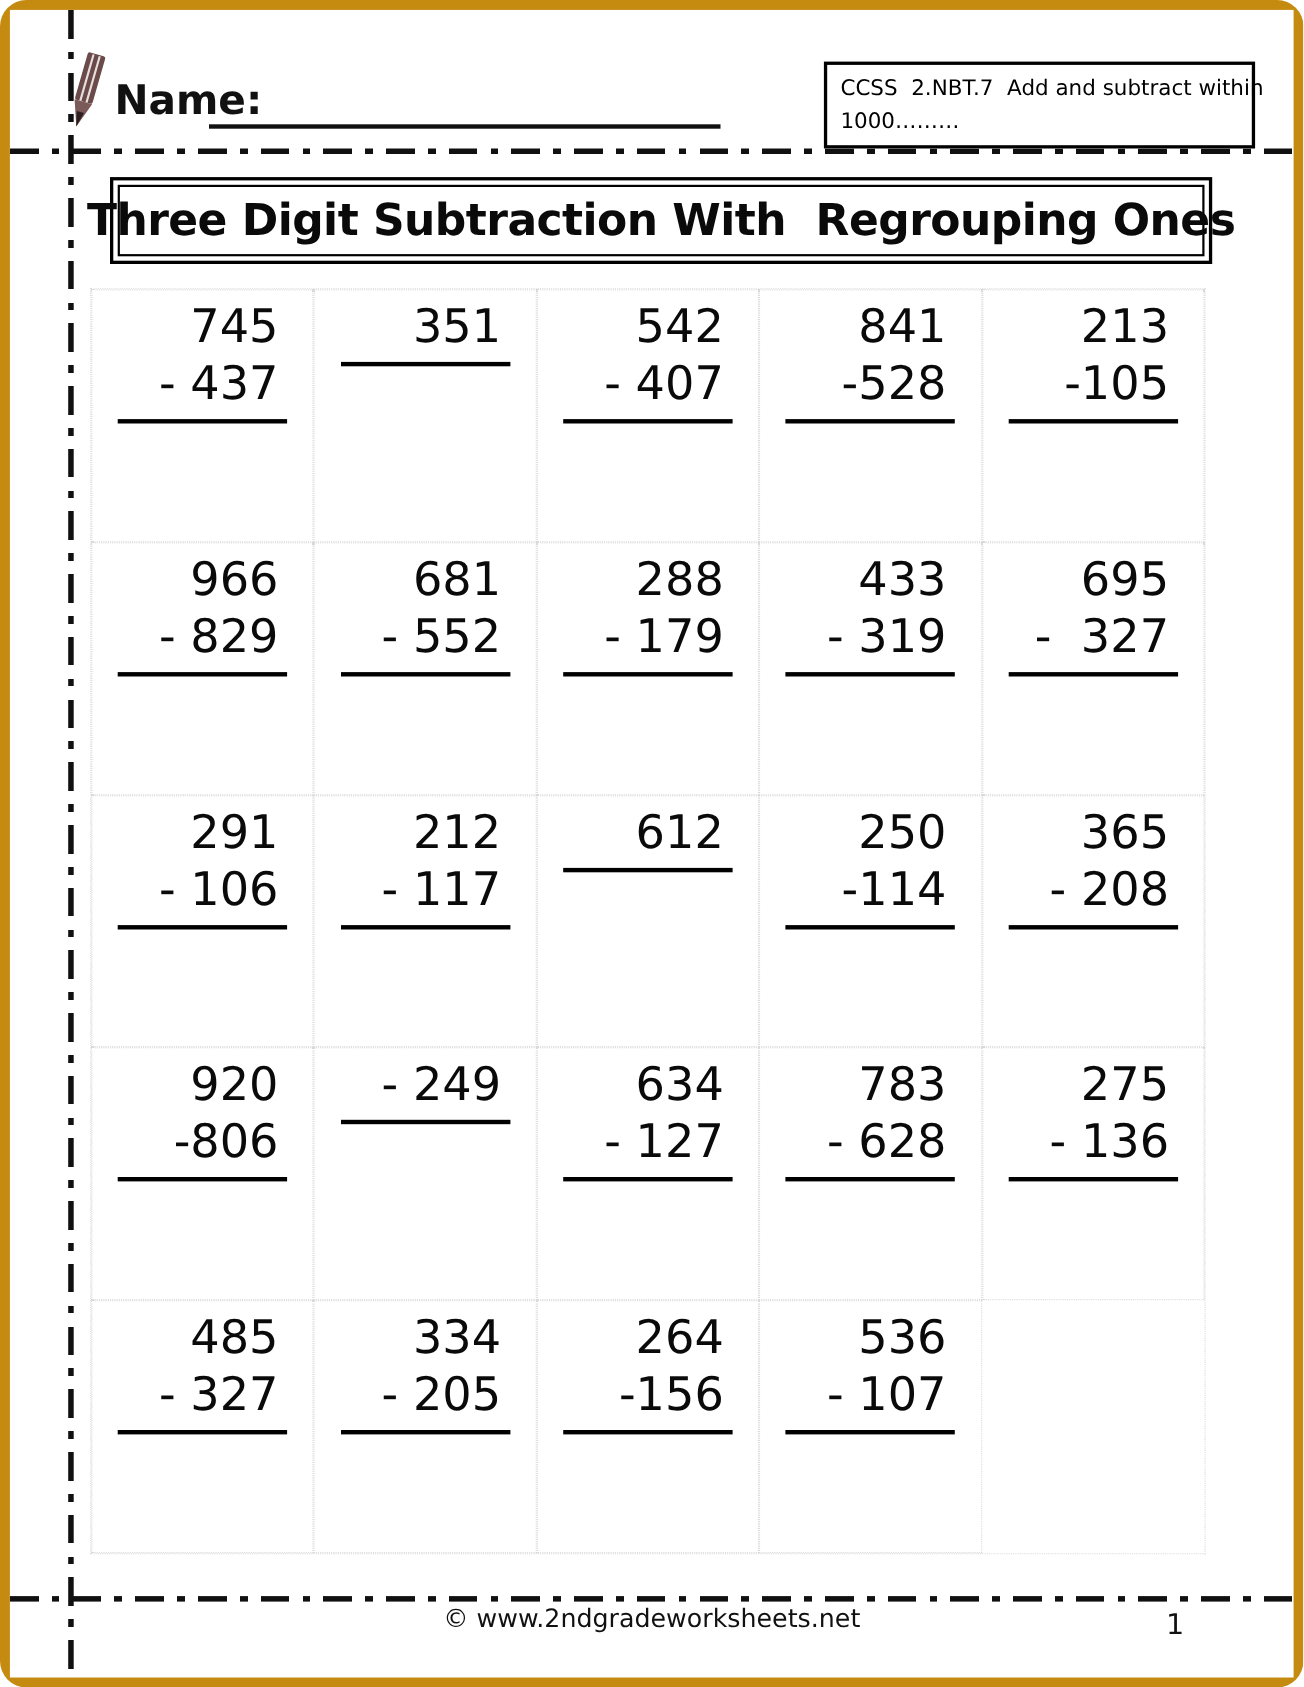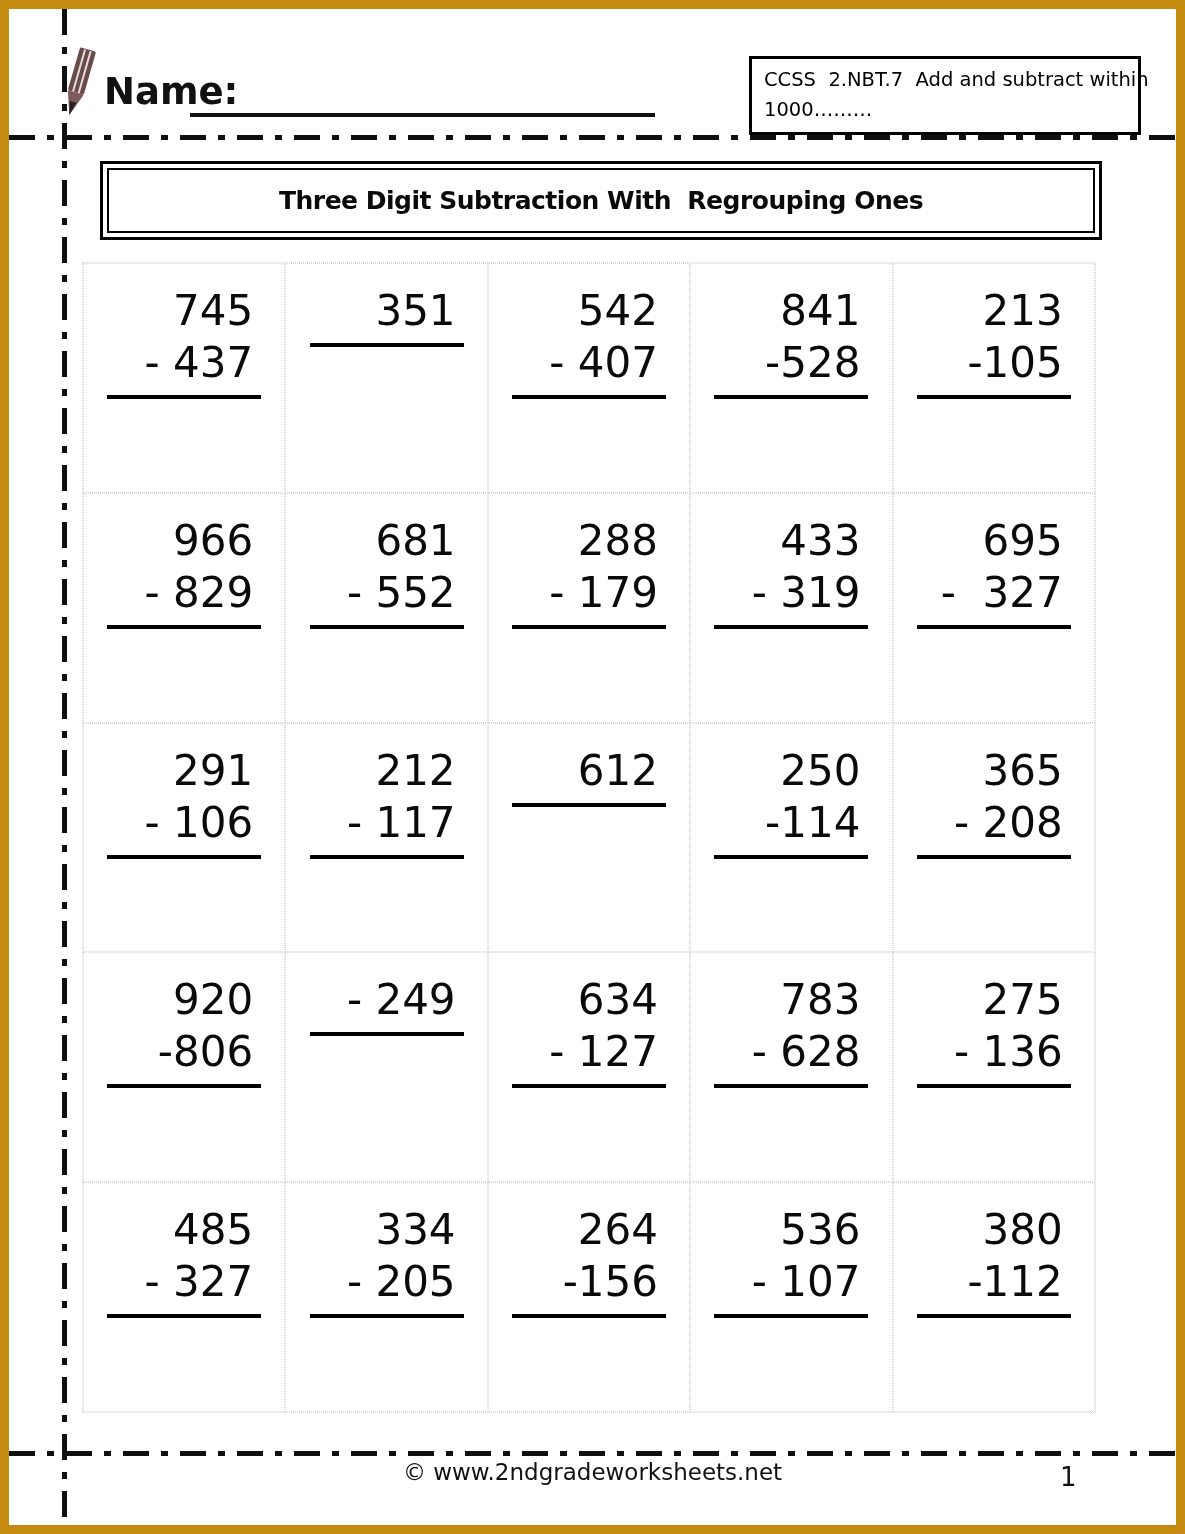--- a/index.html
+++ b/index.html
@@ -1,19 +1,19 @@
 <!DOCTYPE html>
 <html><head>
 <meta charset="utf-8">
 <style>
   * { margin:0; padding:0; box-sizing:border-box; }
   html,body { width:1185px; height:1534px; }
   body { font-family:"DejaVu Sans", sans-serif; background:#fff; }
 
-  .page { position:relative; width:1185px; height:1534px; background:#ffffff; overflow:hidden; }
+  .page { position:relative; width:1185px; height:1534px; background:#ffffff; overflow:hidden;border-radius:24px; }
 
   .gold-frame { position:absolute; inset:0; border:9px solid #C48B10; pointer-events:none; z-index:50; }
 
   
   .hline { position:absolute; left:9px; right:9px; height:5px;
     background-image:repeating-linear-gradient(to right,#101010 0 26px,transparent 26px 38px,#101010 38px 45px,transparent 45px 57px); }
   .vline { position:absolute; top:9px; bottom:9px; width:5px; left:62px;
     background-image:repeating-linear-gradient(to bottom,#101010 0 26px,transparent 26px 38px,#101010 38px 45px,transparent 45px 57px); }
 
   
@@ -22,28 +22,28 @@
   .name-line { position:absolute; left:190px; top:113px; width:465px; height:4px; background:#111; }
 
   .ccss-box { position:absolute; left:749px; top:56px; width:392px; height:79px;
     border:3px solid #000; background:#fff; padding:6px 12px; font-size:19.5px; line-height:1.55; color:#000; }
   .ccss-box .ln { white-space:pre; }
 
   
   .title-box { position:absolute; left:100px; top:161px; width:1002px; height:79px;
     border:3px solid #000; padding:4px; background:#fff; }
   .title-inner { width:100%; height:100%; border:2px solid #000; display:flex; align-items:center; justify-content:center; }
-  .title-text { font-size:25px; font-weight:600; color:#0a0a0a; white-space:pre; letter-spacing:-0.5px; }
+  .title-text { font-size:40px; font-weight:600; color:#0a0a0a; white-space:pre; letter-spacing:-0.5px; }
 
   
   .grid { position:absolute; left:82px; top:262px; width:1014px; height:1151px;
     display:grid; grid-template-columns:repeat(5,1fr); grid-template-rows:repeat(5,1fr);
     border:1px dotted #d9d9d9; }
   .cell { border:1px dotted #d9d9d9; display:flex; justify-content:center; align-items:flex-start; }
-  .prob { margin-top:21px; width:154px; padding:0 8px 6px 4px; border-bottom:4px solid #000;
+  .prob { margin-top:7px; width:154px; padding:0 8px 6px 4px; border-bottom:4px solid #000;
     text-align:right; font-size:42px; line-height:52px; color:#0a0a0a; }
   .prob .minuend { white-space:pre; }
   .prob .subtrahend { white-space:pre; }
 
   
   .copyright { position:absolute; left:0; top:1459px; width:1185px; text-align:center;
     font-size:23px; color:#111; }
   .page-num { position:absolute; left:1060px; top:1462px; font-size:26px; color:#111; }
 </style>
 </head>
@@ -219,26 +219,20 @@
       <div class="minuend">264</div>
       <div class="subtrahend">-156</div>
     </div>
       </div>
     <div class="cell">
         <div class="prob">
       <div class="minuend">536</div>
       <div class="subtrahend">- 107</div>
     </div>
       </div>
-    <div class="cell">
-        <div class="prob">
-      <div class="minuend">380</div>
-      <div class="subtrahend">-112</div>
-    </div>
-      </div>
 
   </div>
 
   <div class="copyright">© www.2ndgradeworksheets.net</div>
   <div class="page-num">1</div>
 
   <div class="gold-frame"></div>
 </div>
 
 </body></html>

